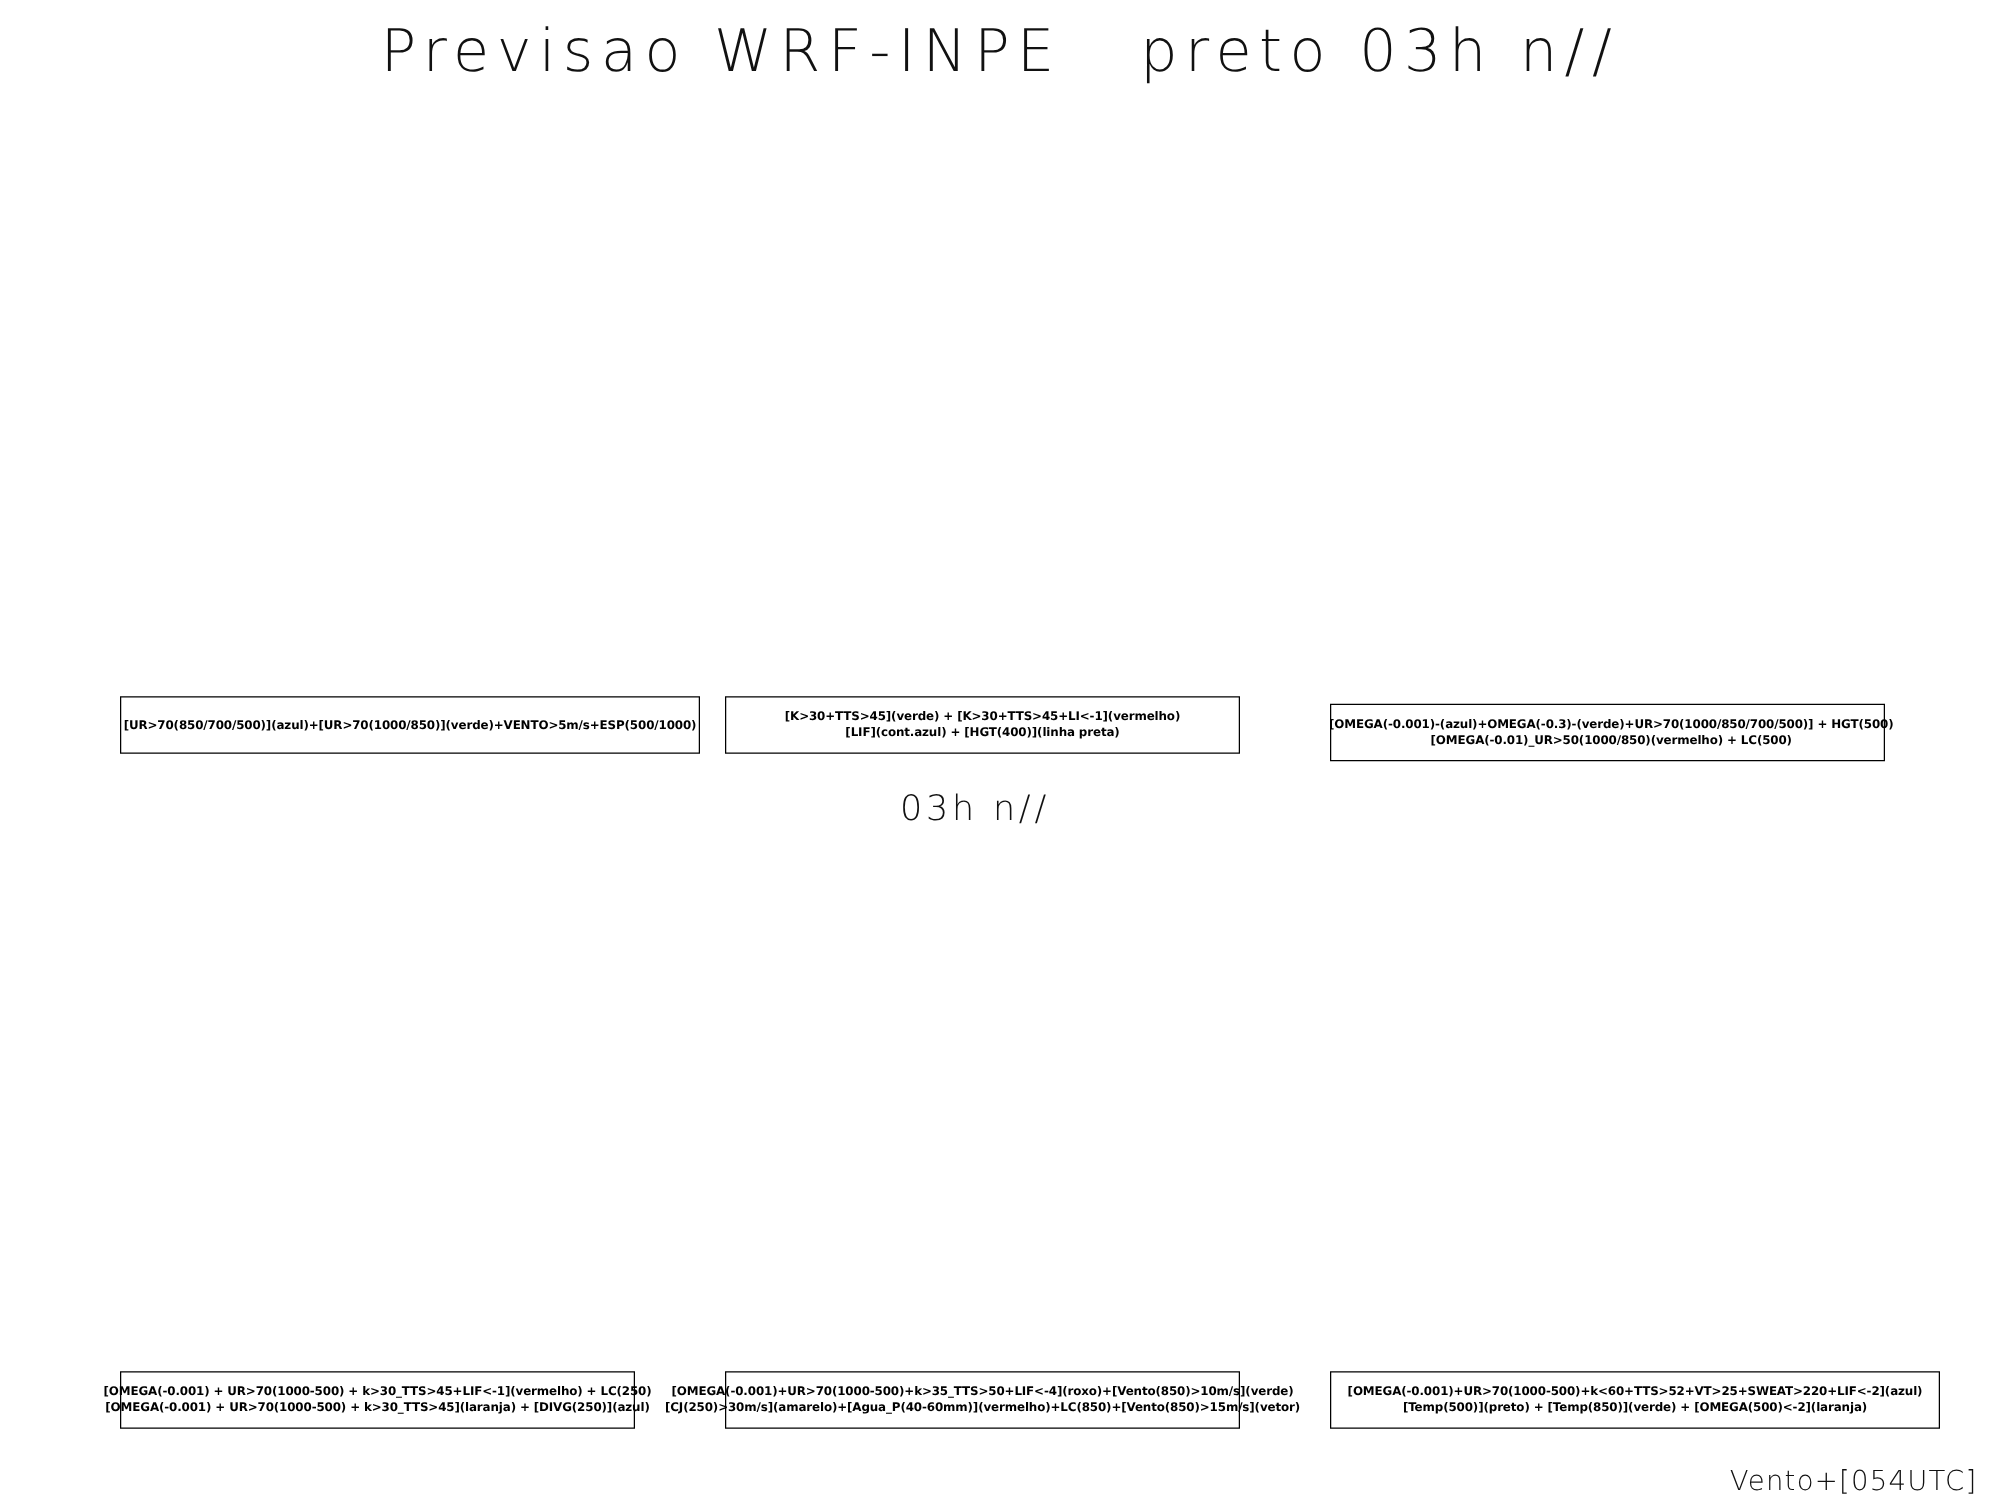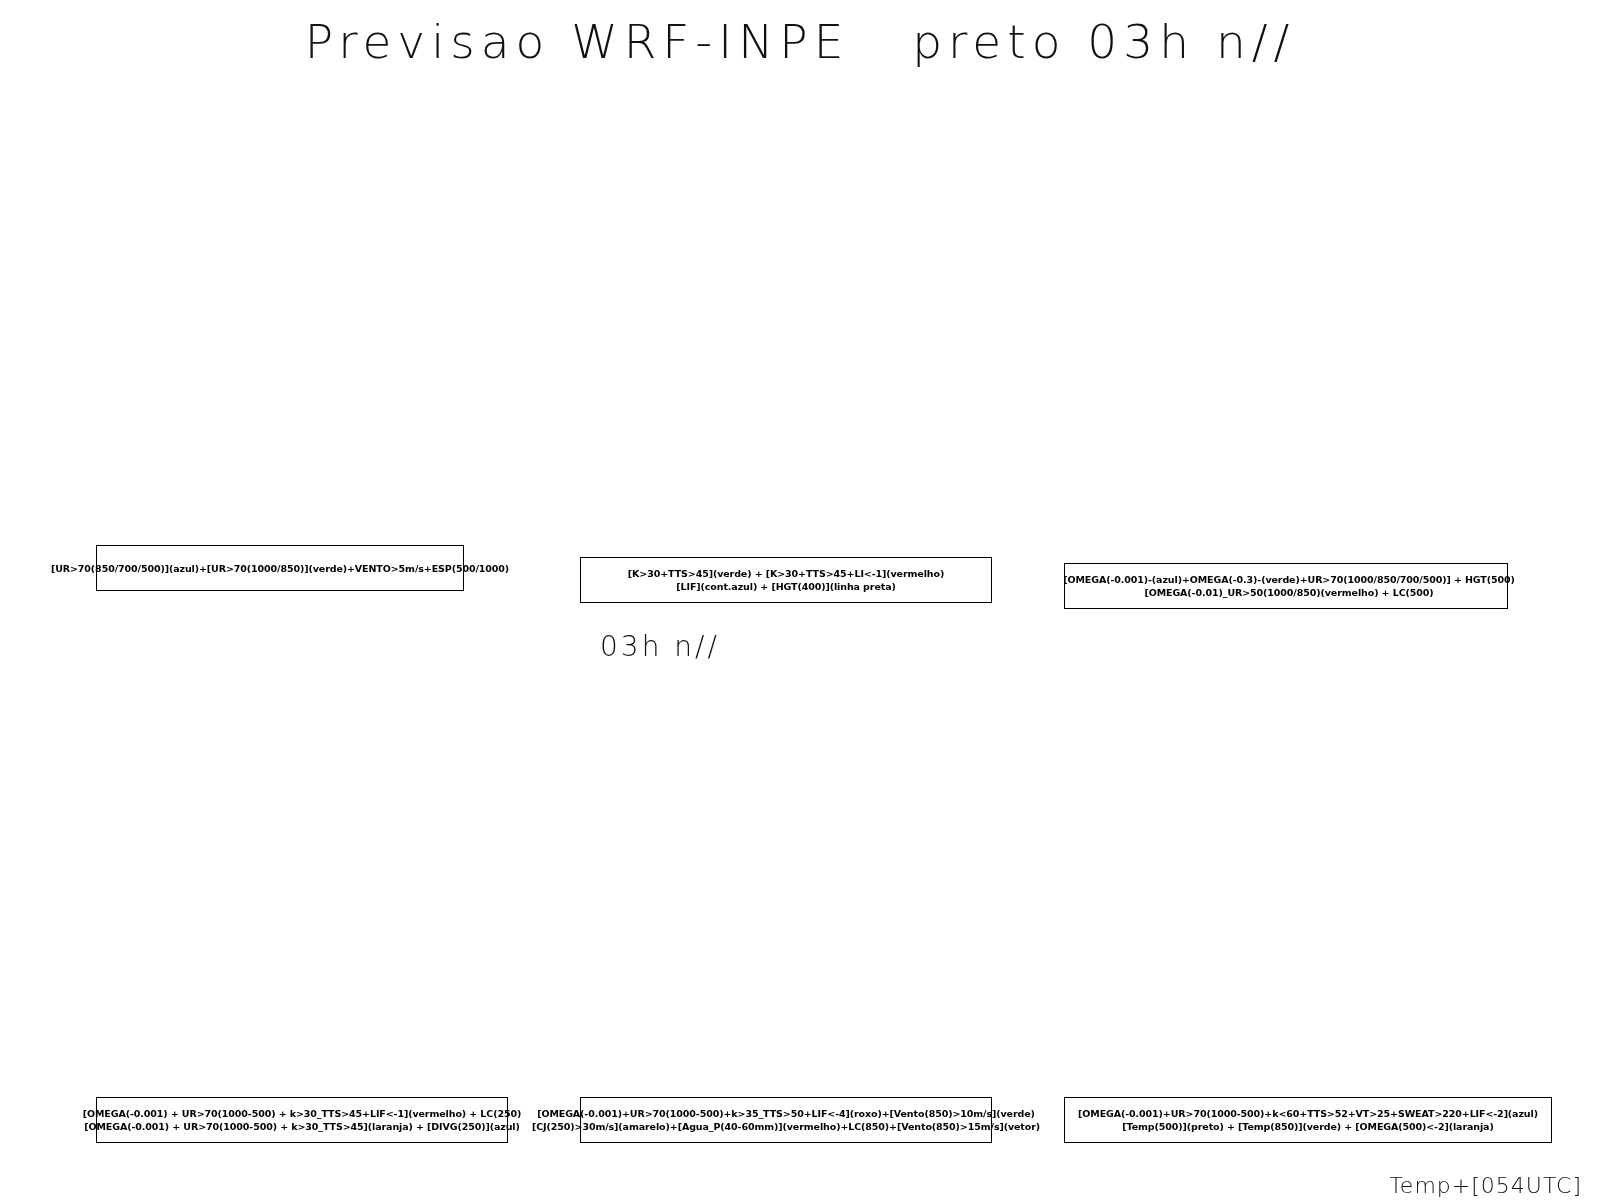--- a/index.html
+++ b/index.html
@@ -29,21 +29,21 @@
     color: #111111;
     white-space: pre;
   }
 
   
   .mid-subtitle {
     position: absolute;
     left: 600px;
     top: 630px;
     width: 360px;
-    text-align: left;
+    text-align: center;
     font-size: 28px;
     font-weight: 300;
     letter-spacing: 3px;
     color: #111111;
     white-space: pre;
   }
 
   
   .corner-stamp {
     position: absolute;
@@ -72,21 +72,21 @@
     font-family: "DejaVu Sans", sans-serif;
     font-size: 9.5px;
     font-weight: bold;
     color: #000000;
     line-height: 13px;
     white-space: nowrap;
     letter-spacing: -0.1px;
   }
 
   
-  #box-r1c1 { left: 96px;  top: 545px;  width: 368px; height: 46px; }
+  #box-r1c1 { left: 96px;  top: 557px;  width: 464px; height: 46px; }
   #box-r1c2 { left: 580px; top: 557px;  width: 412px; height: 46px; }
   #box-r1c3 { left: 1064px;top: 563px;  width: 444px; height: 46px; padding-left: 12px; }
 
   
   #box-r2c1 { left: 96px;  top: 1097px; width: 412px; height: 46px; }
   #box-r2c2 { left: 580px; top: 1097px; width: 412px; height: 46px; }
   #box-r2c3 { left: 1064px;top: 1097px; width: 488px; height: 46px; }
 </style>
 </head>
 <body>
@@ -117,13 +117,13 @@
 <div class="legend-box" id="box-r2c2">
   <div class="legend-line">[OMEGA(-0.001)+UR&gt;70(1000-500)+k&gt;35_TTS&gt;50+LIF&lt;-4](roxo)+[Vento(850)&gt;10m/s](verde)</div>
   <div class="legend-line">[CJ(250)&gt;30m/s](amarelo)+[Agua_P(40-60mm)](vermelho)+LC(850)+[Vento(850)&gt;15m/s](vetor)</div>
 </div>
 
 <div class="legend-box" id="box-r2c3">
   <div class="legend-line">[OMEGA(-0.001)+UR&gt;70(1000-500)+k&lt;60+TTS&gt;52+VT&gt;25+SWEAT&gt;220+LIF&lt;-2](azul)</div>
   <div class="legend-line">[Temp(500)](preto)  +  [Temp(850)](verde)  +  [OMEGA(500)&lt;-2](laranja)</div>
 </div>
 
-<div class="corner-stamp">Temp+[054UTC]</div>
+<div class="corner-stamp">Vento+[054UTC]</div>
 
 </body></html>

